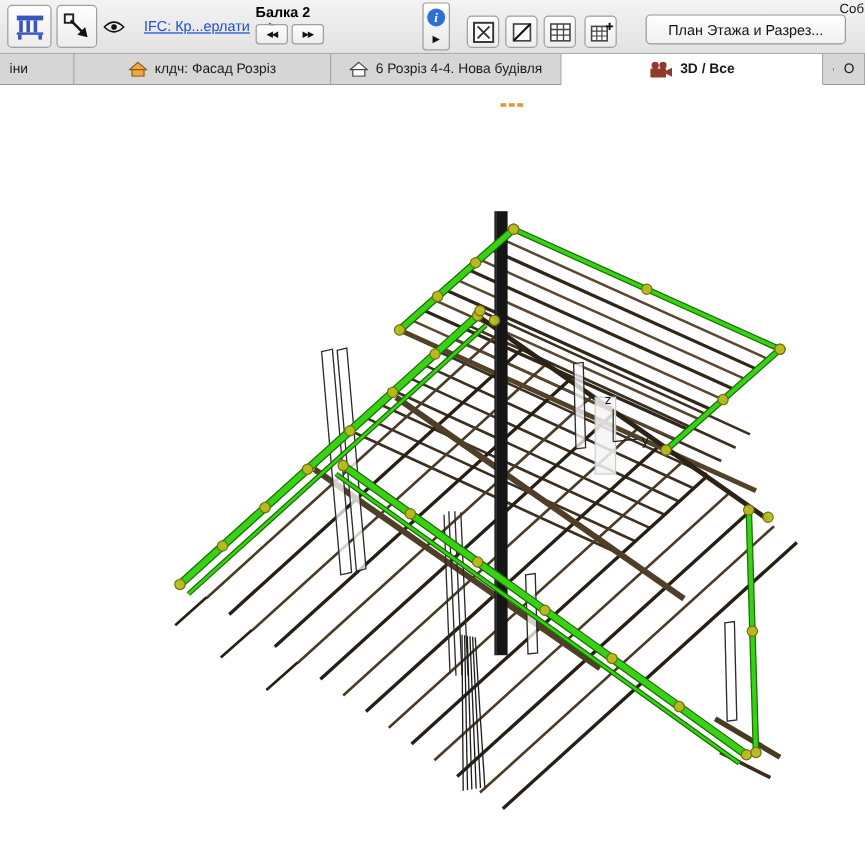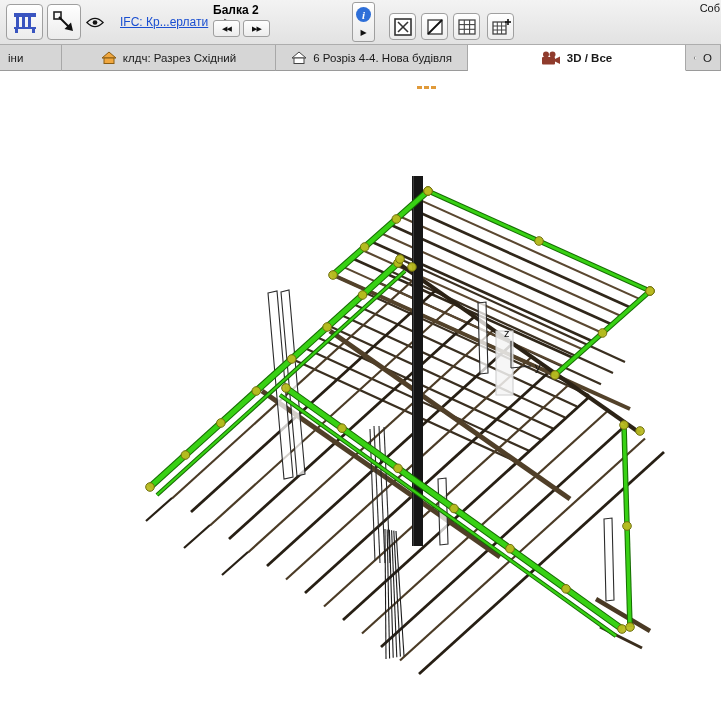--- a/index.html
+++ b/index.html
@@ -132,34 +132,35 @@
         <rect x="3" y="6" width="13" height="12" fill="#fff" stroke="#444" stroke-width="1.3"></rect>
         <line x1="7.3" y1="6" x2="7.3" y2="18" stroke="#444" stroke-width="1"></line>
         <line x1="11.6" y1="6" x2="11.6" y2="18" stroke="#444" stroke-width="1"></line>
         <line x1="3" y1="10" x2="16" y2="10" stroke="#444" stroke-width="1"></line>
         <line x1="3" y1="14" x2="16" y2="14" stroke="#444" stroke-width="1"></line>
         <line x1="18" y1="3" x2="18" y2="9" stroke="#111" stroke-width="1.6"></line>
         <line x1="15" y1="6" x2="21" y2="6" stroke="#111" stroke-width="1.6"></line>
       </svg>
     </button>
 
+    <button class="view-dropdown">План Этажа и Разрез...</button>
 
     <span class="corner">Соб</span>
   </div>
 
   <div class="tabbar">
     <div class="tab t1">
       <span>іни</span>
     </div>
     <div class="tab t2">
       <svg width="16" height="13" viewBox="0 0 16 13">
         <polygon points="8,1 15,7 1,7" fill="#f0a73f" stroke="#8a5c12" stroke-width="1"></polygon>
         <rect x="3" y="7" width="10" height="5.5" fill="#f0a73f" stroke="#8a5c12" stroke-width="1"></rect>
       </svg>
-      <span>клдч: Разрез Східний</span>
+      <span>клдч: Фасад Розріз</span>
     </div>
     <div class="tab t3">
       <svg width="16" height="13" viewBox="0 0 16 13">
         <polygon points="8,1 15,7 1,7" fill="#ffffff" stroke="#444" stroke-width="1"></polygon>
         <rect x="3" y="7" width="10" height="5.5" fill="#ffffff" stroke="#444" stroke-width="1"></rect>
       </svg>
       <span>6 Розріз 4-4. Нова будівля</span>
     </div>
     <div class="tab t4 active">
       <svg width="20" height="14" viewBox="0 0 20 14">

